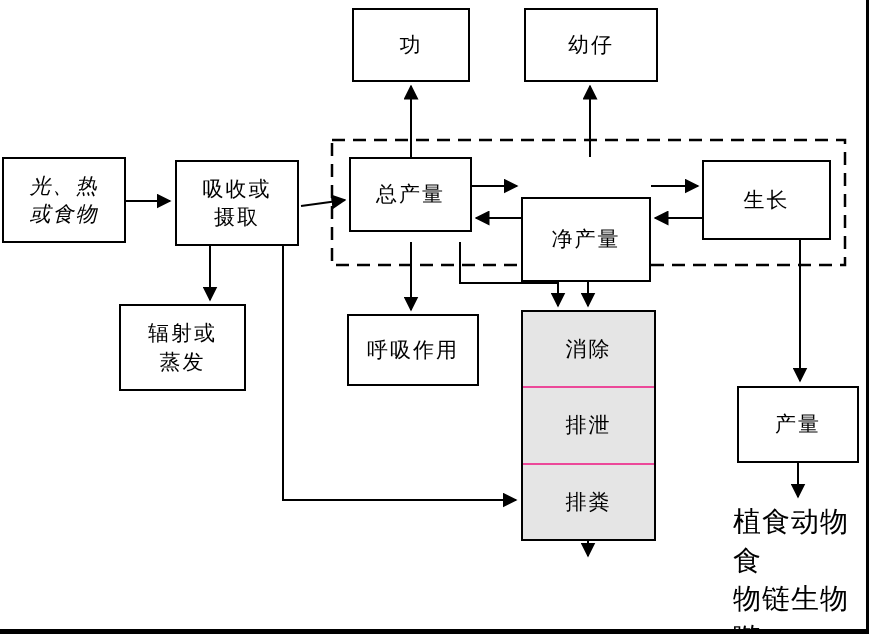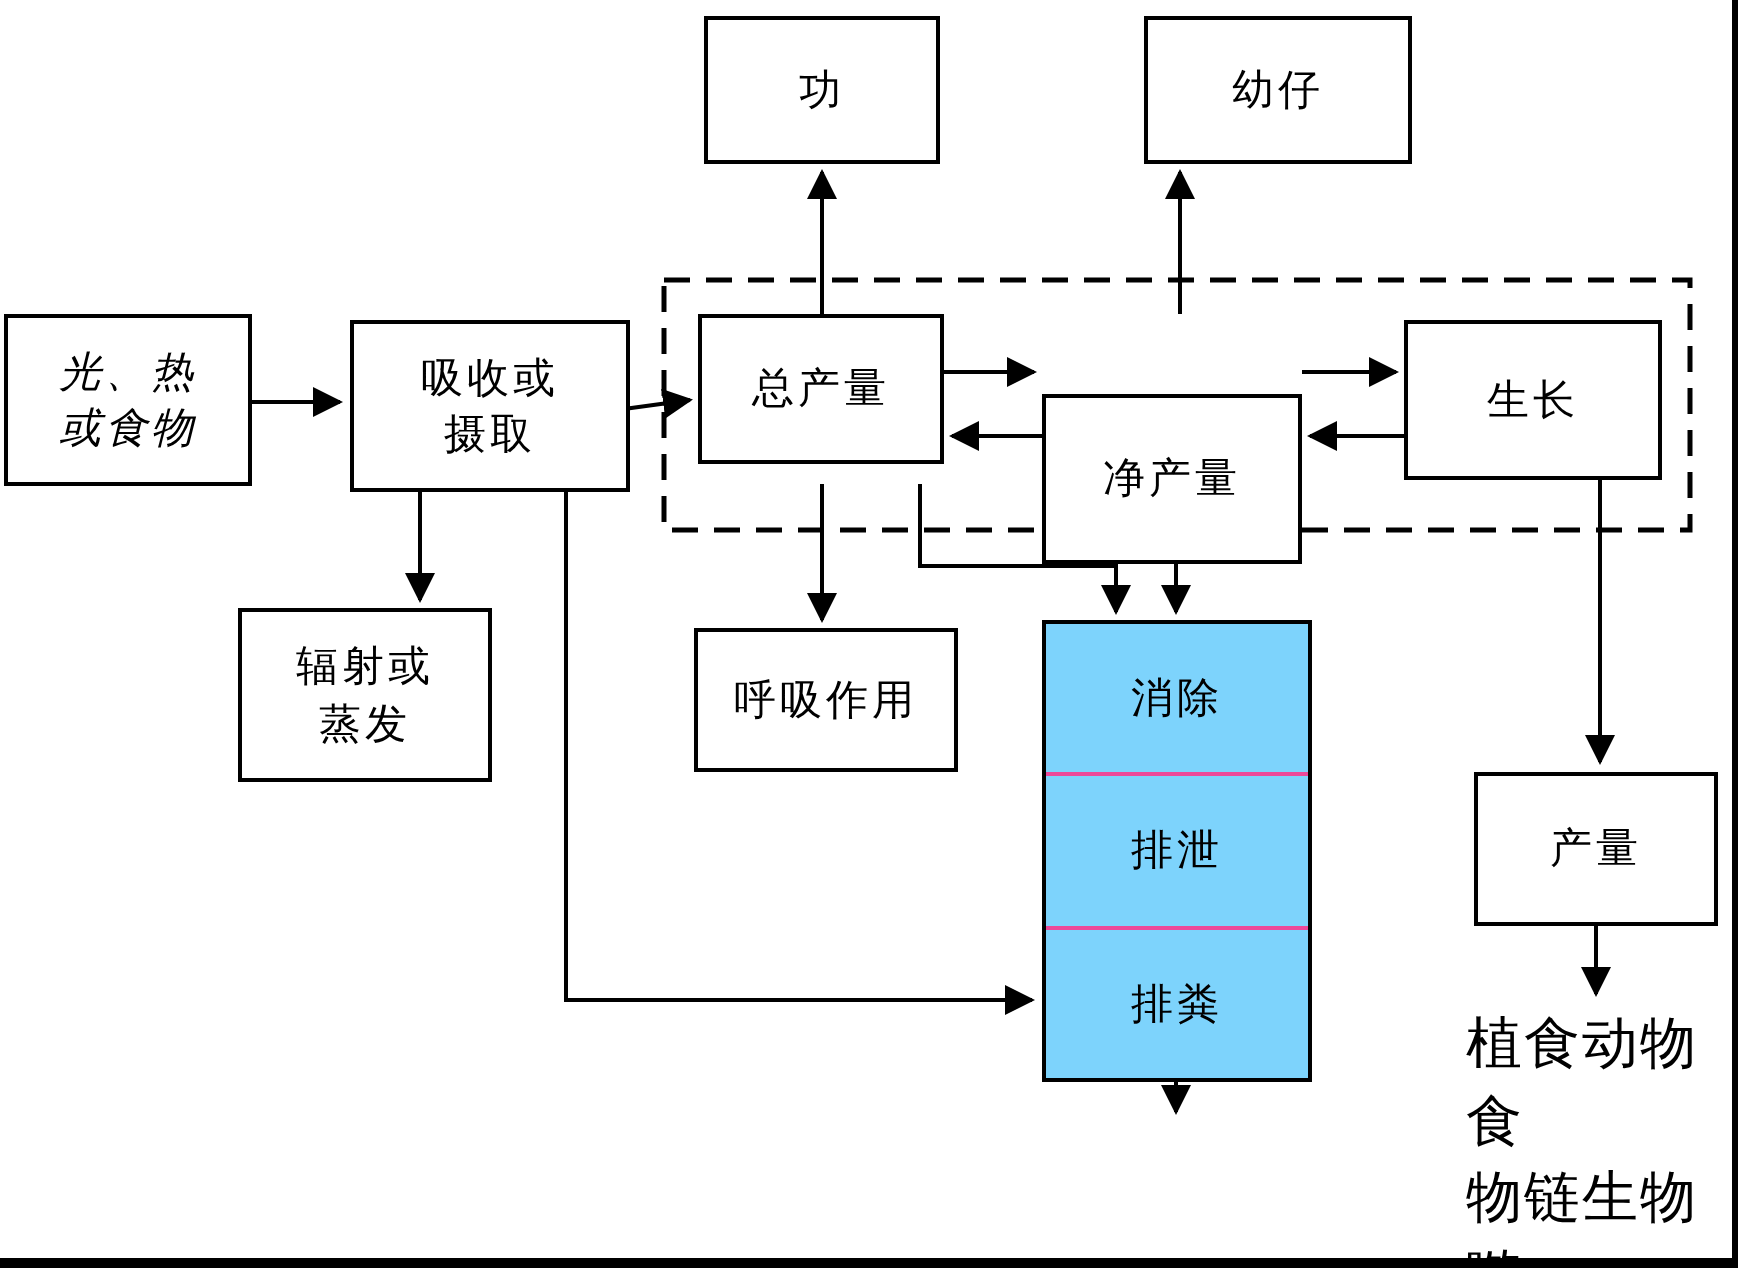--- a/index.html
+++ b/index.html
@@ -27,21 +27,21 @@
     font-size:21px;
     color:#000;
     line-height:1.35;
     letter-spacing:2px;
     text-align:center;
   }
   .stack{
     position:absolute;
     box-sizing:border-box;
     border:2px solid #000;
-    background:#7dd3fc;
+    background:#e5e5e5;
     display:flex;
     flex-direction:column;
     z-index:2;
   }
   .stack .cell{
     flex:1;
     display:flex;
     align-items:center;
     justify-content:center;
     font-size:21px;
@@ -100,30 +100,30 @@
 
     <line x1="588" y1="541" x2="588" y2="556" stroke="#000" stroke-width="2" marker-end="url(#arw)"></line>
 
     <path d="M283,246 L283,500 L516,500" fill="none" stroke="#000" stroke-width="2" marker-end="url(#arw)"></path>
   </svg>
 
   <div class="box" style="left:352px;top:8px;width:118px;height:74px;">
     <span>功</span>
   </div>
 
-  <div class="box" style="left:524px;top:8px;width:134px;height:74px;margin-left:48px;">
+  <div class="box" style="left:524px;top:8px;width:134px;height:74px;">
     <span>幼仔</span>
   </div>
 
   <div class="box" style="left:2px;top:157px;width:124px;height:86px;font-style:italic;">
     <span>光、热</span>
     <span>或食物</span>
   </div>
 
-  <div class="box" style="left:175px;top:160px;width:140px;height:86px;">
+  <div class="box" style="left:175px;top:160px;width:124px;height:86px;">
     <span>吸收或</span>
     <span>摄取</span>
   </div>
 
   <div class="box" style="left:349px;top:157px;width:123px;height:75px;">
     <span>总产量</span>
   </div>
 
   <div class="box" style="left:521px;top:157px;width:130px;height:85px;margin-top:40px;">
     <span>净产量</span>

